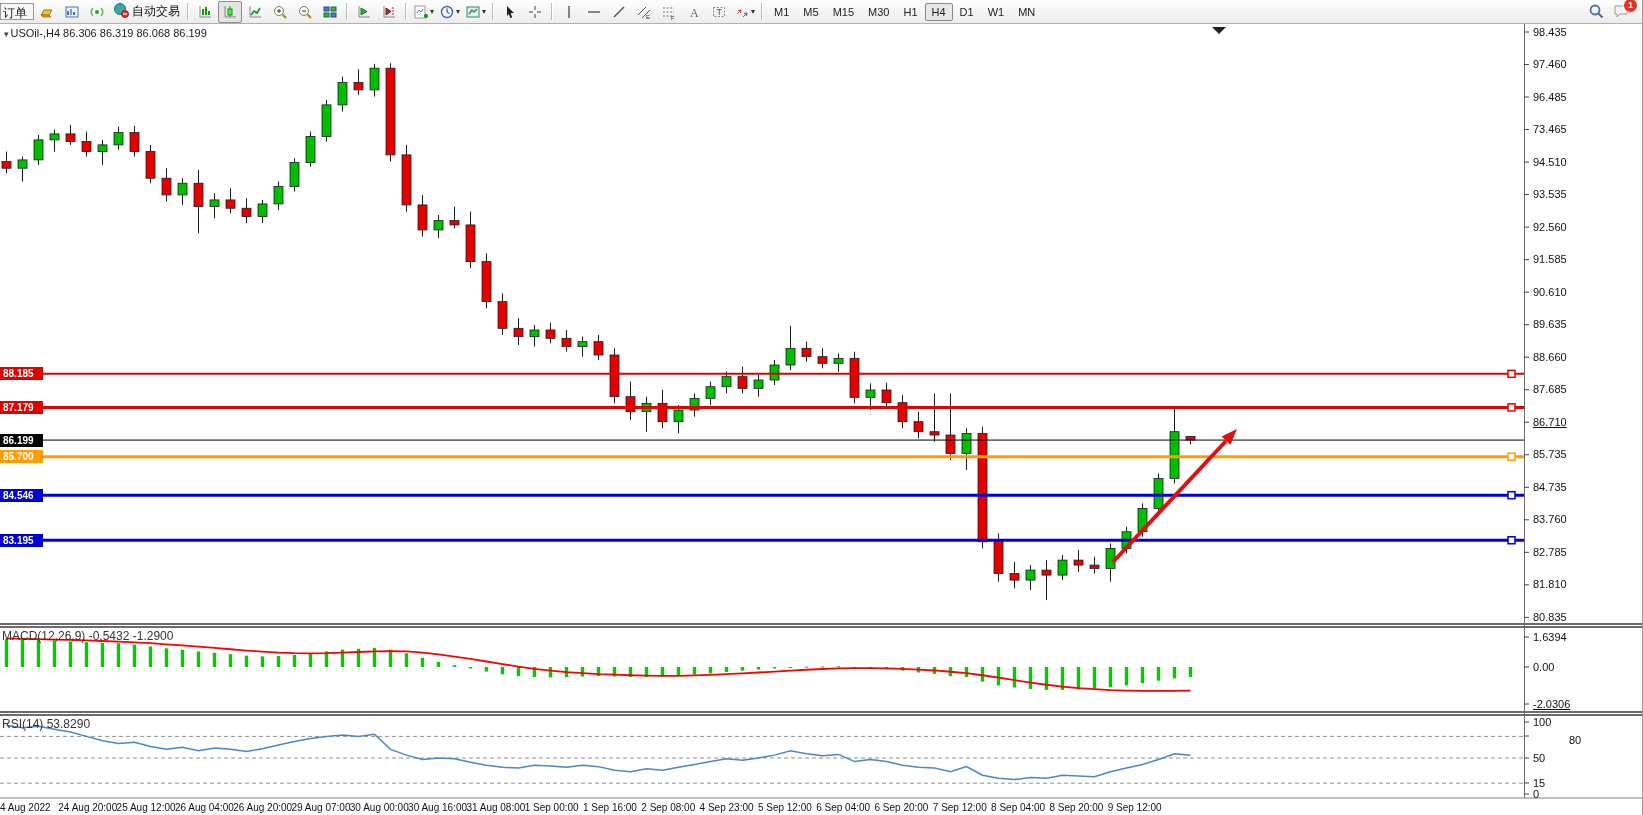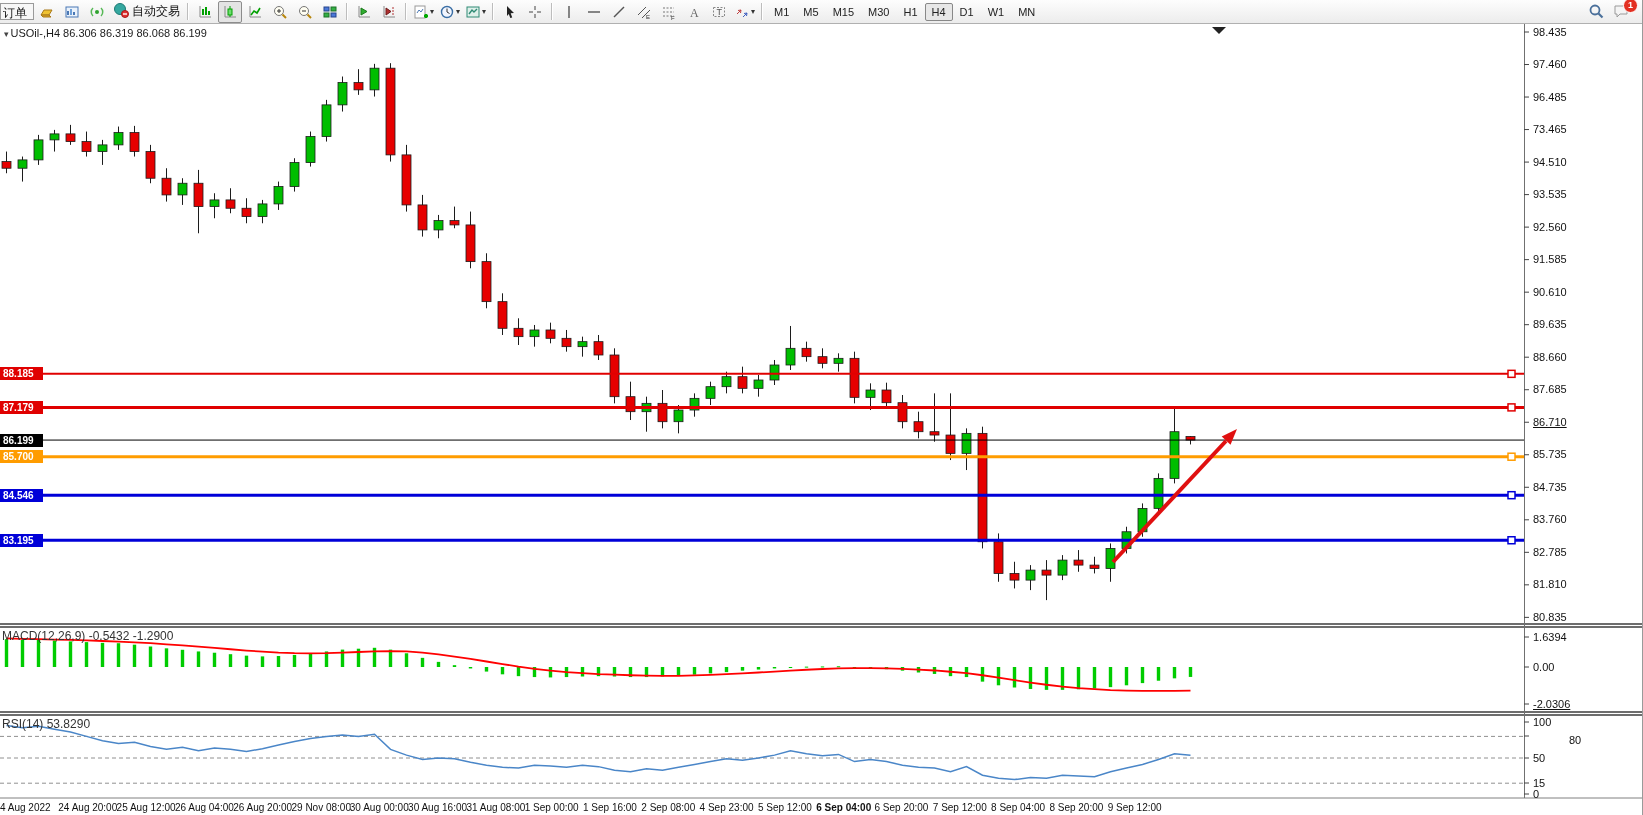--- a/index.html
+++ b/index.html
@@ -582,30 +582,30 @@
       <div class="abs axis-label" style="left: 1533px; top: 691.5px;">100</div>
       <div class="abs axis-label" style="left: 1533px; top: 710px; margin-left: 36px;">80</div>
       <div class="abs axis-label" style="left: 1533px; top: 727.5px;">50</div>
       <div class="abs axis-label" style="left: 1533px; top: 752.5px;">15</div>
       <div class="abs axis-label" style="left: 1533px; top: 763.5px;">0</div>
       <div class="abs time-label" style="left: 0px; top: 778px;">4 Aug 2022</div>
       <div class="abs time-label" style="left: 58.3px; top: 778px;">24 Aug 20:00</div>
       <div class="abs time-label" style="left: 116.6px; top: 778px;">25 Aug 12:00</div>
       <div class="abs time-label" style="left: 174.9px; top: 778px;">26 Aug 04:00</div>
       <div class="abs time-label" style="left: 233.2px; top: 778px;">26 Aug 20:00</div>
-      <div class="abs time-label" style="left: 291.5px; top: 778px;">29 Nov 08:00</div>
+      <div class="abs time-label" style="left: 291.5px; top: 778px;">29 Aug 07:00</div>
       <div class="abs time-label" style="left: 349.8px; top: 778px;">30 Aug 00:00</div>
       <div class="abs time-label" style="left: 408.1px; top: 778px;">30 Aug 16:00</div>
       <div class="abs time-label" style="left: 466.4px; top: 778px;">31 Aug 08:00</div>
       <div class="abs time-label" style="left: 524.7px; top: 778px;">1 Sep 00:00</div>
       <div class="abs time-label" style="left: 583px; top: 778px;">1 Sep 16:00</div>
       <div class="abs time-label" style="left: 641.3px; top: 778px;">2 Sep 08:00</div>
       <div class="abs time-label" style="left: 699.6px; top: 778px;">4 Sep 23:00</div>
       <div class="abs time-label" style="left: 757.9px; top: 778px;">5 Sep 12:00</div>
-      <div class="abs time-label" style="left: 816.2px; top: 778px; font-weight: bold;">6 Sep 04:00</div>
+      <div class="abs time-label" style="left: 816.2px; top: 778px;">6 Sep 04:00</div>
       <div class="abs time-label" style="left: 874.5px; top: 778px;">6 Sep 20:00</div>
       <div class="abs time-label" style="left: 932.8px; top: 778px;">7 Sep 12:00</div>
       <div class="abs time-label" style="left: 991.1px; top: 778px;">8 Sep 04:00</div>
       <div class="abs time-label" style="left: 1049.4px; top: 778px;">8 Sep 20:00</div>
       <div class="abs time-label" style="left: 1107.7px; top: 778px;">9 Sep 12:00</div>
       <div class="abs ind-label" style="left: 2px; top: 605px;">MACD(12,26,9)  -0.5432  -1.2900</div>
       <div class="abs ind-label" style="left: 2px; top: 693px;">RSI(14)  53.8290</div>
     </div>
 </div>
 

